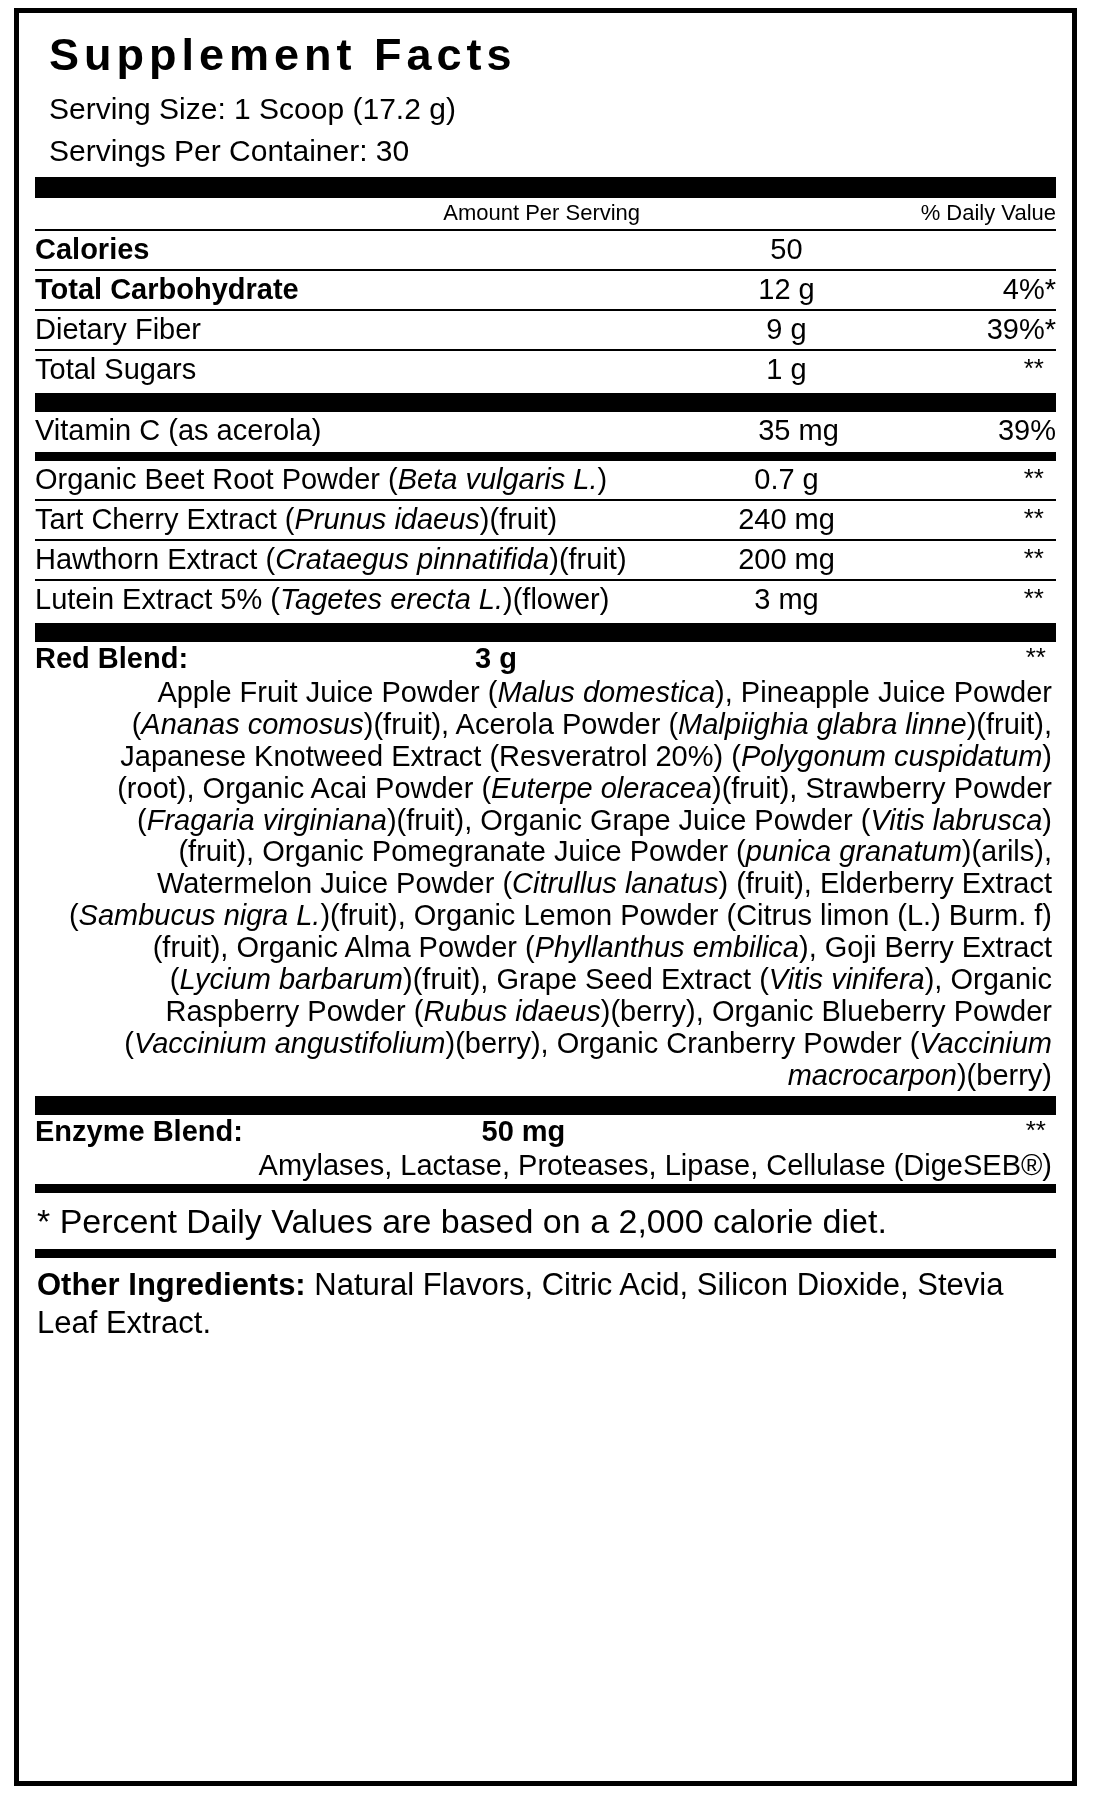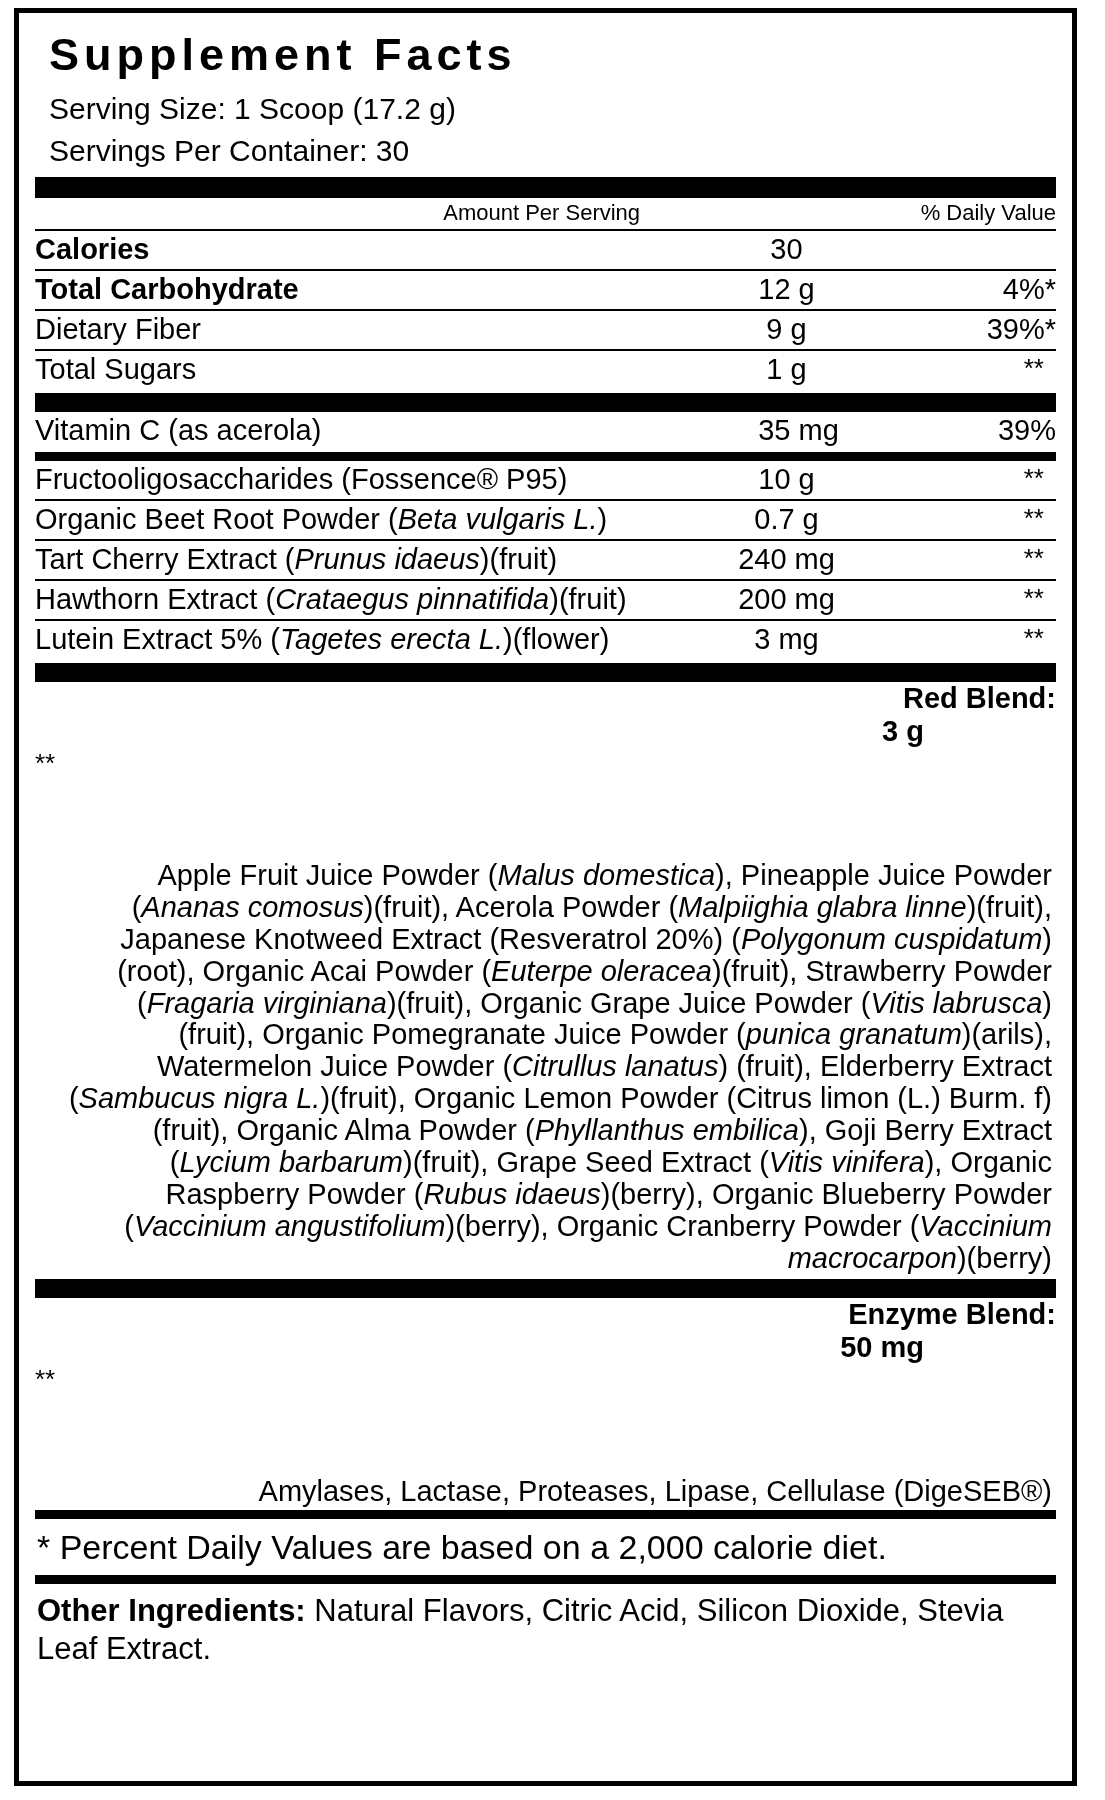--- a/index.html
+++ b/index.html
@@ -78,23 +78,22 @@
     font-size: 22px;
     padding-bottom: 2px;
   }
   .hdr-amt { text-align: right; padding-right: 26px; }
   .hdr-dv { text-align: right; padding-right: 10px; }
   .underline-row td {
     border-bottom: 2px solid #000;
   }
   .blend-head {
     display: flex;
-    align-items: flex-end;
+    align-items: center;
     font-size: 29px;
-    flex-direction: column;
   }
   .blend-head .bn { font-weight: bold; flex: 0 0 auto; }
   .blend-head .ba { flex: 1 1 auto; text-align: center; font-weight: bold; padding-right: 132px;}
   .blend-head .bd { flex: 0 0 110px; text-align: right; font-size: 26px; padding-right: 10px; align-self: flex-start;}
   .blend-body {
     font-size: 29px;
     line-height: 1.1;
     padding-left: 30px;
     padding-top: 2px;
     padding-right: 4px;
@@ -133,21 +132,21 @@
         <td class="hdr-amt">Amount Per Serving</td>
         <td class="hdr-dv">% Daily Value</td>
       </tr>
     </tbody>
       </table>
 
     <table class="facts">
       <tbody>
           <tr class="underline-row">
         <td class="name bold">Calories</td>
-        <td class="amt">30</td>
+        <td class="amt">50</td>
         <td class="dv"></td>
       </tr>
       <tr class="underline-row">
         <td class="name bold">Total Carbohydrate</td>
         <td class="amt">12 g</td>
         <td class="dv">4%*</td>
       </tr>
       <tr class="underline-row">
         <td class="name indent">Dietary Fiber</td>
         <td class="amt">9 g</td>
@@ -170,25 +169,20 @@
         <td class="amt">35 mg</td>
         <td class="dv">39%</td>
       </tr>
     </tbody>
       </table>
 
     <div class="rule-med"></div>
 
     <table class="facts">
       <tbody>
-          <tr class="underline-row">
-        <td class="name">Fructooligosaccharides (Fossence® P95)</td>
-        <td class="amt">10 g</td>
-        <td class="dv stars">**</td>
-      </tr>
       <tr class="underline-row">
         <td class="name">Organic Beet Root Powder (<i>Beta vulgaris L.</i>)</td>
         <td class="amt">0.7 g</td>
         <td class="dv stars">**</td>
       </tr>
       <tr class="underline-row">
         <td class="name">Tart Cherry Extract (<i>Prunus idaeus</i>)(fruit)</td>
         <td class="amt">240 mg</td>
         <td class="dv stars">**</td>
       </tr>

